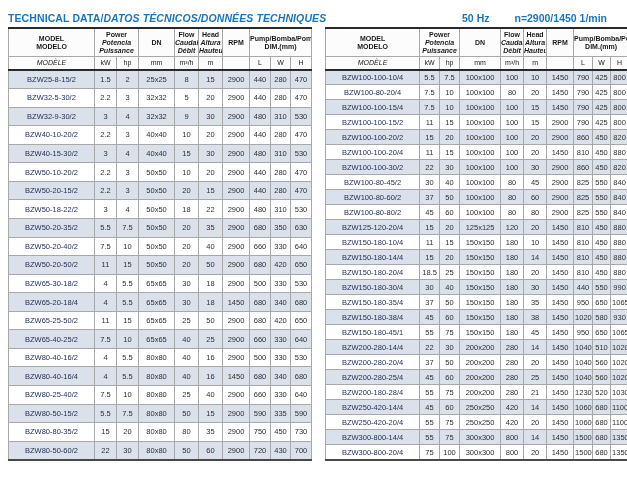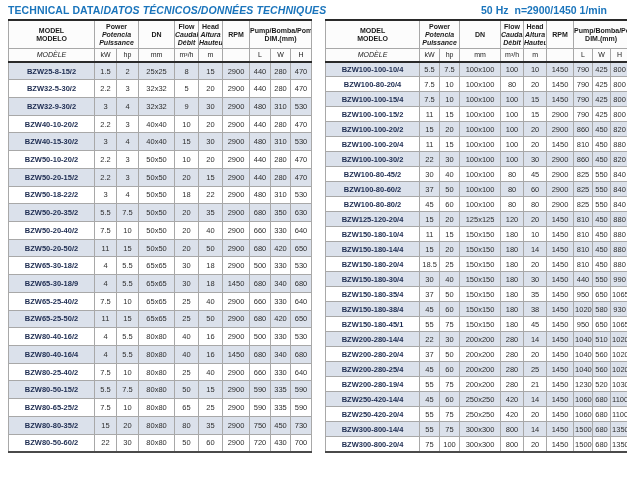--- a/index.html
+++ b/index.html
@@ -9,28 +9,28 @@
     --num-color:#2e2e2e;
     --grid:#a8a8a8;
     --heavy:#2a2a2a;
   }
   *{box-sizing:border-box;margin:0;padding:0}
   html,body{background:#ffffff}
   body{
     width:627px;height:500px;overflow:hidden;
     font-family:"Liberation Sans", sans-serif;
   }
-  .page{width:627px;height:500px;padding:4px 0 0 8px}
+  .page{width:627px;height:500px;padding:12px 0 0 8px}
   .topbar{
     display:flex;justify-content:space-between;align-items:baseline;
     width:611px;margin-bottom:3px;
   }
   .title{color:var(--accent);font-size:10.5px;font-weight:bold;letter-spacing:.1px}
   .title .it{font-style:italic}
-  .freq{color:var(--accent);font-size:10.5px;font-weight:bold;display:flex;gap:6px;padding-right:12px}
+  .freq{color:var(--accent);font-size:10.5px;font-weight:bold;display:flex;gap:25px;padding-right:12px}
   .tables{display:flex;gap:13px}
   table{
     border-collapse:collapse;table-layout:fixed;width:303px;
     border:1px solid var(--grid);
     border-top:2px solid var(--heavy);
     border-bottom:2px solid #4a4a4a;
   }
   th,td{border:1px solid var(--grid);overflow:hidden;white-space:nowrap}
   thead th{
     background:#fcfcfc;color:#1a1a1a;text-align:center;vertical-align:middle;
@@ -40,21 +40,21 @@
   thead tr.h1 th span{display:block}
   thead tr.h2 th{
     height:13px;font-weight:normal;color:#222;
     border-bottom:2px solid var(--heavy);padding:1px 0;
   }
   .it{font-style:italic}
   tbody td{
     height:15px;font-size:7.5px;text-align:center;vertical-align:middle;
     color:var(--num-color);padding:0 1px;
   }
-  tbody td.model{font-weight:bold;color:var(--model-color)}
+  tbody td.model{font-weight:normal;color:var(--model-color)}
   tbody tr:nth-child(odd){background:var(--shade)}
   tbody tr:nth-child(even){background:#ffffff}
 </style>
 </head>
 <body>
 
 <div class="page">
 
   <div class="topbar">
     <div class="title">
@@ -265,54 +265,54 @@
             <td class="">5.5</td>
             <td class="">65x65</td>
             <td class="">30</td>
             <td class="">18</td>
             <td class="">2900</td>
             <td class="">500</td>
             <td class="">330</td>
             <td class="">530</td>
           </tr>
           <tr>
-            <td class="model">BZW65-30-18/9</td>
+            <td class="model">BZW65-20-18/4</td>
             <td class="">4</td>
             <td class="">5.5</td>
             <td class="">65x65</td>
             <td class="">30</td>
             <td class="">18</td>
             <td class="">1450</td>
             <td class="">680</td>
             <td class="">340</td>
             <td class="">680</td>
           </tr>
           <tr>
-            <td class="model">BZW65-25-40/2</td>
-            <td class="">7.5</td>
-            <td class="">10</td>
+            <td class="model">BZW65-25-50/2</td>
+            <td class="">11</td>
+            <td class="">15</td>
             <td class="">65x65</td>
             <td class="">25</td>
+            <td class="">50</td>
+            <td class="">2900</td>
+            <td class="">680</td>
+            <td class="">420</td>
+            <td class="">650</td>
+          </tr>
+          <tr>
+            <td class="model">BZW65-40-25/2</td>
+            <td class="">7.5</td>
+            <td class="">10</td>
+            <td class="">65x65</td>
             <td class="">40</td>
+            <td class="">25</td>
             <td class="">2900</td>
             <td class="">660</td>
             <td class="">330</td>
             <td class="">640</td>
-          </tr>
-          <tr>
-            <td class="model">BZW65-25-50/2</td>
-            <td class="">11</td>
-            <td class="">15</td>
-            <td class="">65x65</td>
-            <td class="">25</td>
-            <td class="">50</td>
-            <td class="">2900</td>
-            <td class="">680</td>
-            <td class="">420</td>
-            <td class="">650</td>
           </tr>
           <tr>
             <td class="model">BZW80-40-16/2</td>
             <td class="">4</td>
             <td class="">5.5</td>
             <td class="">80x80</td>
             <td class="">40</td>
             <td class="">16</td>
             <td class="">2900</td>
             <td class="">500</td>
@@ -343,32 +343,20 @@
             <td class="">330</td>
             <td class="">640</td>
           </tr>
           <tr>
             <td class="model">BZW80-50-15/2</td>
             <td class="">5.5</td>
             <td class="">7.5</td>
             <td class="">80x80</td>
             <td class="">50</td>
             <td class="">15</td>
-            <td class="">2900</td>
-            <td class="">590</td>
-            <td class="">335</td>
-            <td class="">590</td>
-          </tr>
-          <tr>
-            <td class="model">BZW80-65-25/2</td>
-            <td class="">7.5</td>
-            <td class="">10</td>
-            <td class="">80x80</td>
-            <td class="">65</td>
-            <td class="">25</td>
             <td class="">2900</td>
             <td class="">590</td>
             <td class="">335</td>
             <td class="">590</td>
           </tr>
           <tr>
             <td class="model">BZW80-80-35/2</td>
             <td class="">15</td>
             <td class="">20</td>
             <td class="">80x80</td>
@@ -699,21 +687,21 @@
             <td class="">60</td>
             <td class="">200x200</td>
             <td class="">280</td>
             <td class="">25</td>
             <td class="">1450</td>
             <td class="">1040</td>
             <td class="">560</td>
             <td class="">1020</td>
           </tr>
           <tr>
-            <td class="model">BZW200-280-19/4</td>
+            <td class="model">BZW200-180-28/4</td>
             <td class="">55</td>
             <td class="">75</td>
             <td class="">200x200</td>
             <td class="">280</td>
             <td class="">21</td>
             <td class="">1450</td>
             <td class="">1230</td>
             <td class="">520</td>
             <td class="">1030</td>
           </tr>

